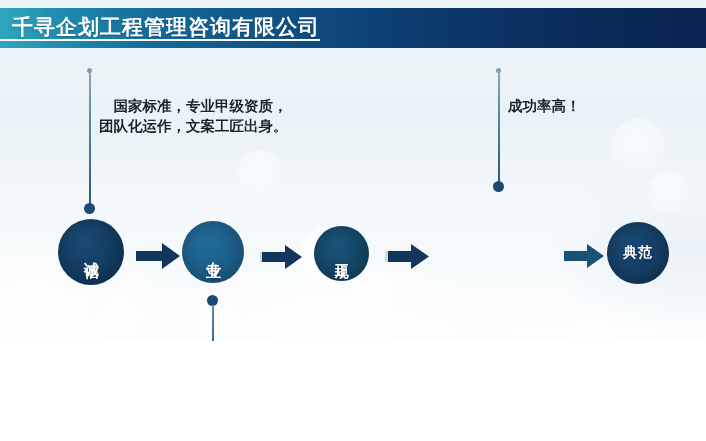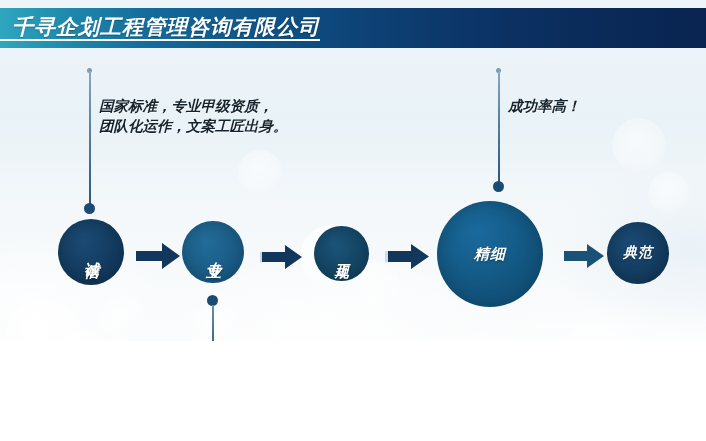--- a/index.html
+++ b/index.html
@@ -11,21 +11,20 @@
   body {
     font-family: "Liberation Sans", "DejaVu Sans", sans-serif;
   }
 
   #stage {
     position: relative;
     width: 706px;
     height: 341px;
     overflow: hidden;
     background: #f2f7fa;
-    font-style: italic;
   }
 
   
   .bg-base {
     position: absolute;
     inset: 0;
     background:
       linear-gradient(180deg, #eef5f9 0%, #e9f2f7 35%, #f4f8fa 62%, #fbfcfd 100%);
   }
   .bg-clouds {
@@ -177,21 +176,21 @@
   <div class="stem up" style="left:89px; top:71px; height:137px;"></div>
   <div class="stem-dot" style="left:84px; top:203px; width:11px; height:11px;"></div>
 
   <div class="stem-dot small" style="left:496px; top:68px; width:5px; height:5px;"></div>
   <div class="stem up" style="left:498px; top:71px; height:114px;"></div>
   <div class="stem-dot" style="left:493px; top:181px; width:11px; height:11px;"></div>
 
   <div class="stem-dot" style="left:207px; top:295px; width:11px; height:11px;"></div>
   <div class="stem" style="left:212px; top:305px; height:62px;"></div>
 
-  <div class="callout" style="left:99px; top:96px;">
+  <div class="callout" style="left:99px; top:96px;text-align:right;">
     <span class="ln">国家标准，专业甲级资质，</span>
     <span class="ln">团队化运作，文案工匠出身。</span>
   </div>
 
   <div class="callout" style="left:508px; top:96px;">
     <span class="ln">成功率高！</span>
   </div>
 
 
   <div class="node n1 stacked" style="left:58px; top:219px; width:66px; height:66px; font-size:15px;">
@@ -199,23 +198,20 @@
   </div>
 
   <div class="node n2 stacked" style="left:182px; top:221px; width:62px; height:62px; font-size:15px;">
     <span class="node-label">专业</span>
   </div>
 
   <div class="node n3 stacked" style="left:314px; top:226px; width:55px; height:55px; font-size:14px;">
     <span class="node-label">正规</span>
   </div>
 
-  <div class="node n4" style="left:437px; top:201px; width:106px; height:106px; font-size:15px;">
-    <span class="node-label">精细</span>
-  </div>
 
   <div class="node n5" style="left:607px; top:222px; width:62px; height:62px; font-size:14px;justify-content:center;">
     <span class="node-label">典范</span>
   </div>
 
   <div class="arrow" style="left:136px; top:243px;">
     <svg width="44" height="26" viewBox="0 0 44 26">
       <polygon points="0,8 26,8 26,0 44,13 26,26 26,18 0,18" fill="#13365c"></polygon>
     </svg>
   </div>

